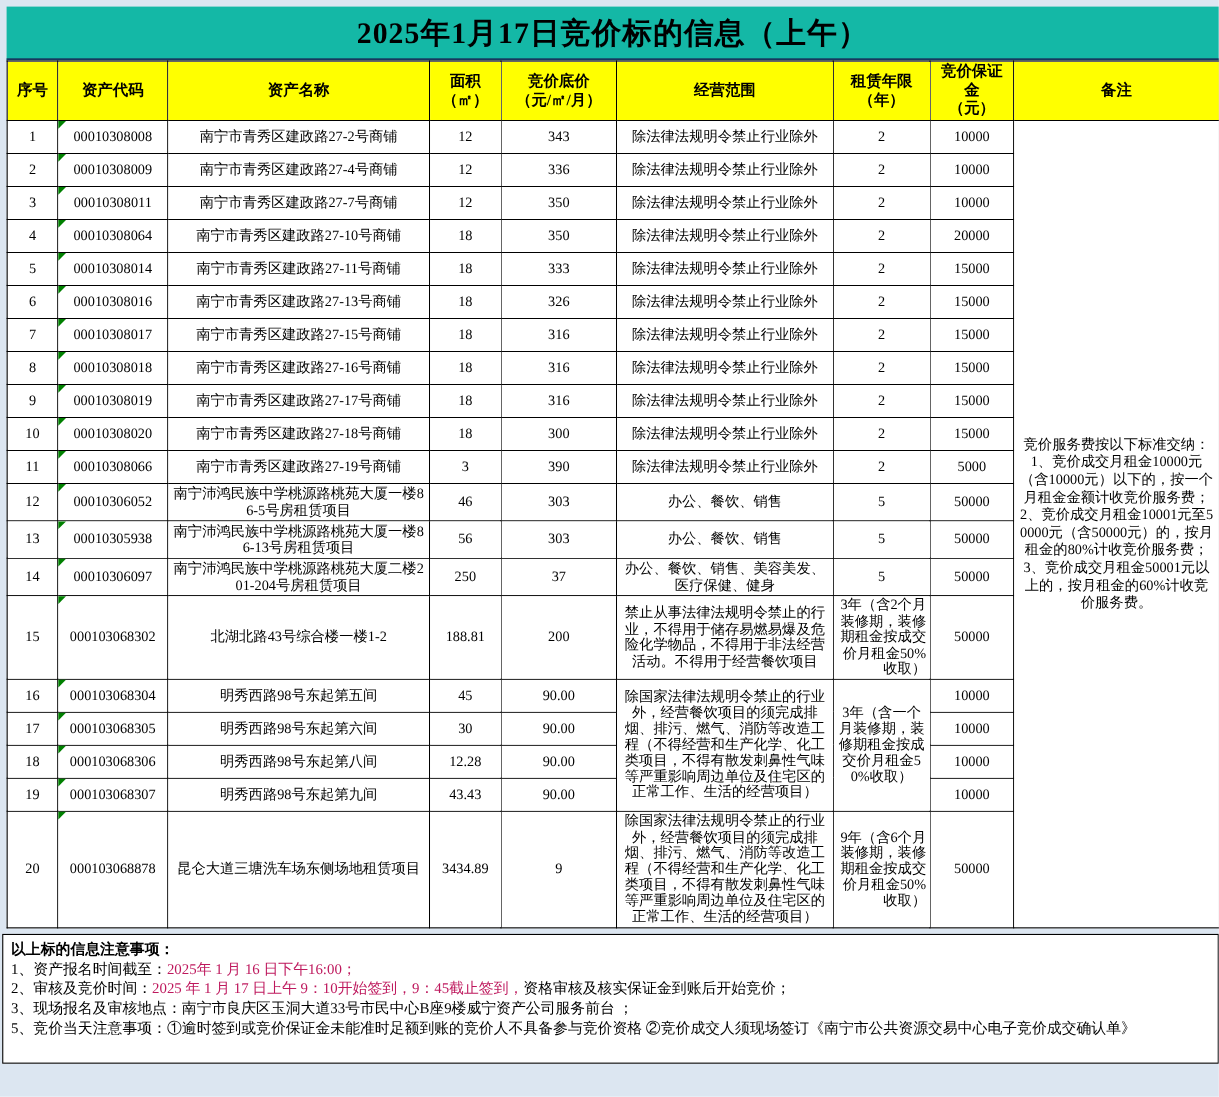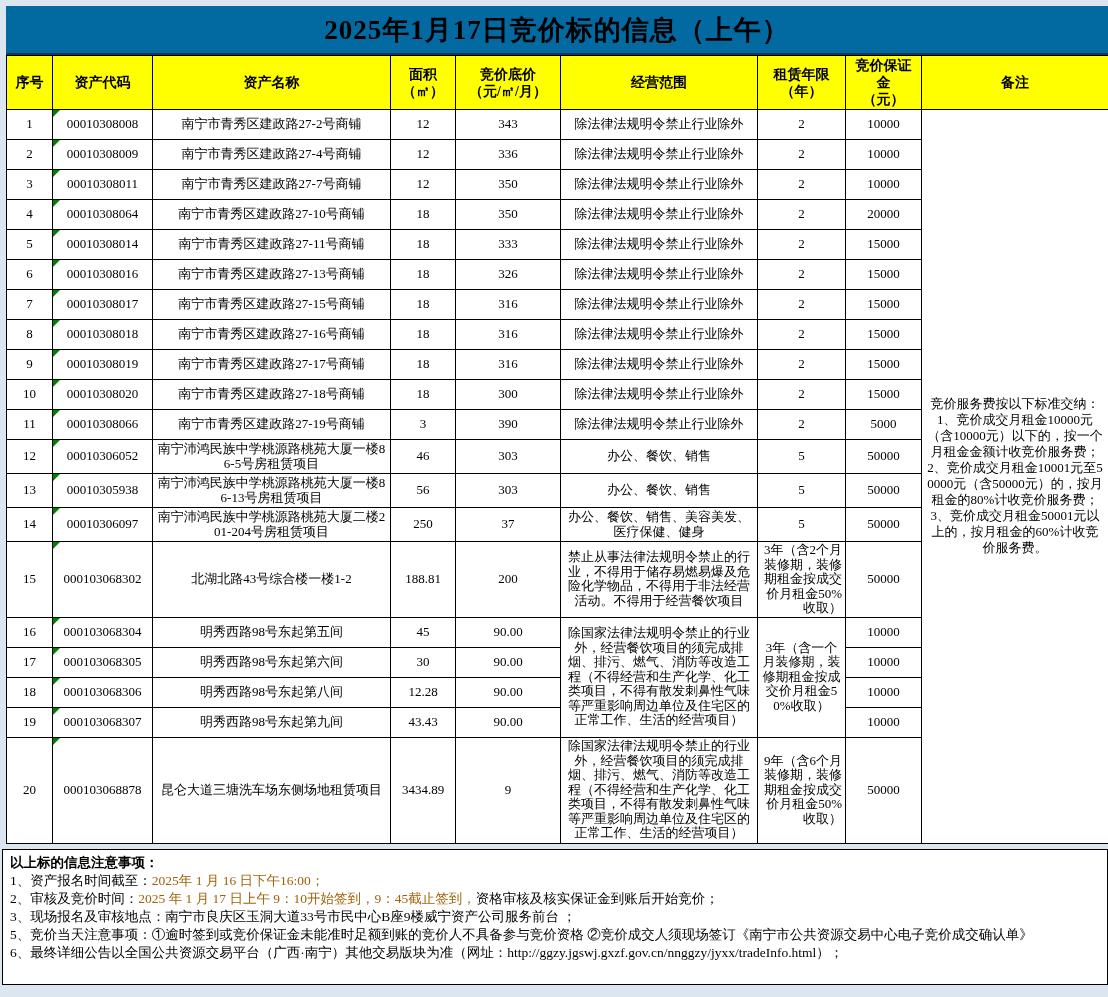--- a/index.html
+++ b/index.html
@@ -5,21 +5,21 @@
   html,body{margin:0;padding:0;}
   body{
     width:1108px;height:997px;
     background:#dce6f1;
     font-family:"Liberation Serif","DejaVu Serif",serif;
     color:#000;
   }
   .page{position:relative;width:1108px;height:997px;overflow:hidden;}
   .title-bar{
     margin:6px 0 0 6px;width:1102px;height:47px;
-    background:#0369a1;border-bottom:2px solid #17375e;
+    background:#14b8a6;border-bottom:2px solid #17375e;
     display:flex;align-items:center;justify-content:center;
     font-size:27px;font-weight:bold;letter-spacing:1px;
   }
   table.bid-table{
     border-collapse:collapse;table-layout:fixed;
     margin-left:6px;width:1102px;background:#fff;
   }
   .bid-table th,.bid-table td{
     border:1px solid #000;
     padding:1px 3px;
@@ -45,21 +45,21 @@
     position:absolute;top:0;left:0;width:0;height:0;
     border-top:7px solid #008000;border-right:7px solid transparent;
   }
   .notes{
     margin:5px 0 0 2px;width:1090px;
     background:#fff;border:1px solid #000;
     padding:4px 7px 22px 7px;
     font-size:13.5px;line-height:18px;
   }
   .notes p{margin:0;white-space:nowrap;overflow:hidden;}
-  .red{color:#a16207;text-align:center;}
+  .red{color:#be185d;text-align:center;}
 </style>
 </head>
 <body>
 
 <div class="page">
 
   <div class="title-bar">2025年1月17日竞价标的信息（上午）</div>
 
   <table class="bid-table">
     <colgroup>
@@ -291,16 +291,15 @@
         </tr>
       </tbody>
   </table>
 
   <div class="notes">
     <p style="font-weight:bold;">以上标的信息注意事项：</p>
   <p><span>1、资产报名时间截至：</span><span class="red">2025年 1 月 16 日下午16:00；</span></p>
       <p><span>2、审核及竞价时间：</span><span class="red">2025 年 1 月 17 日上午 9：10开始签到，9：45截止签到，</span><span>资格审核及核实保证金到账后开始竞价；</span></p>
       <p><span>3、现场报名及审核地点：南宁市良庆区玉洞大道33号市民中心B座9楼威宁资产公司服务前台 ；</span></p>
       <p><span>5、竞价当天注意事项：①逾时签到或竞价保证金未能准时足额到账的竞价人不具备参与竞价资格 ②竞价成交人须现场签订《南宁市公共资源交易中心电子竞价成交确认单》</span></p>
-      <p><span>6、最终详细公告以全国公共资源交易平台（广西·南宁）其他交易版块为准（网址：http://ggzy.jgswj.gxzf.gov.cn/nnggzy/jyxx/tradeInfo.html）；</span></p>
     </div>
 
 </div>
 
 </body></html>

